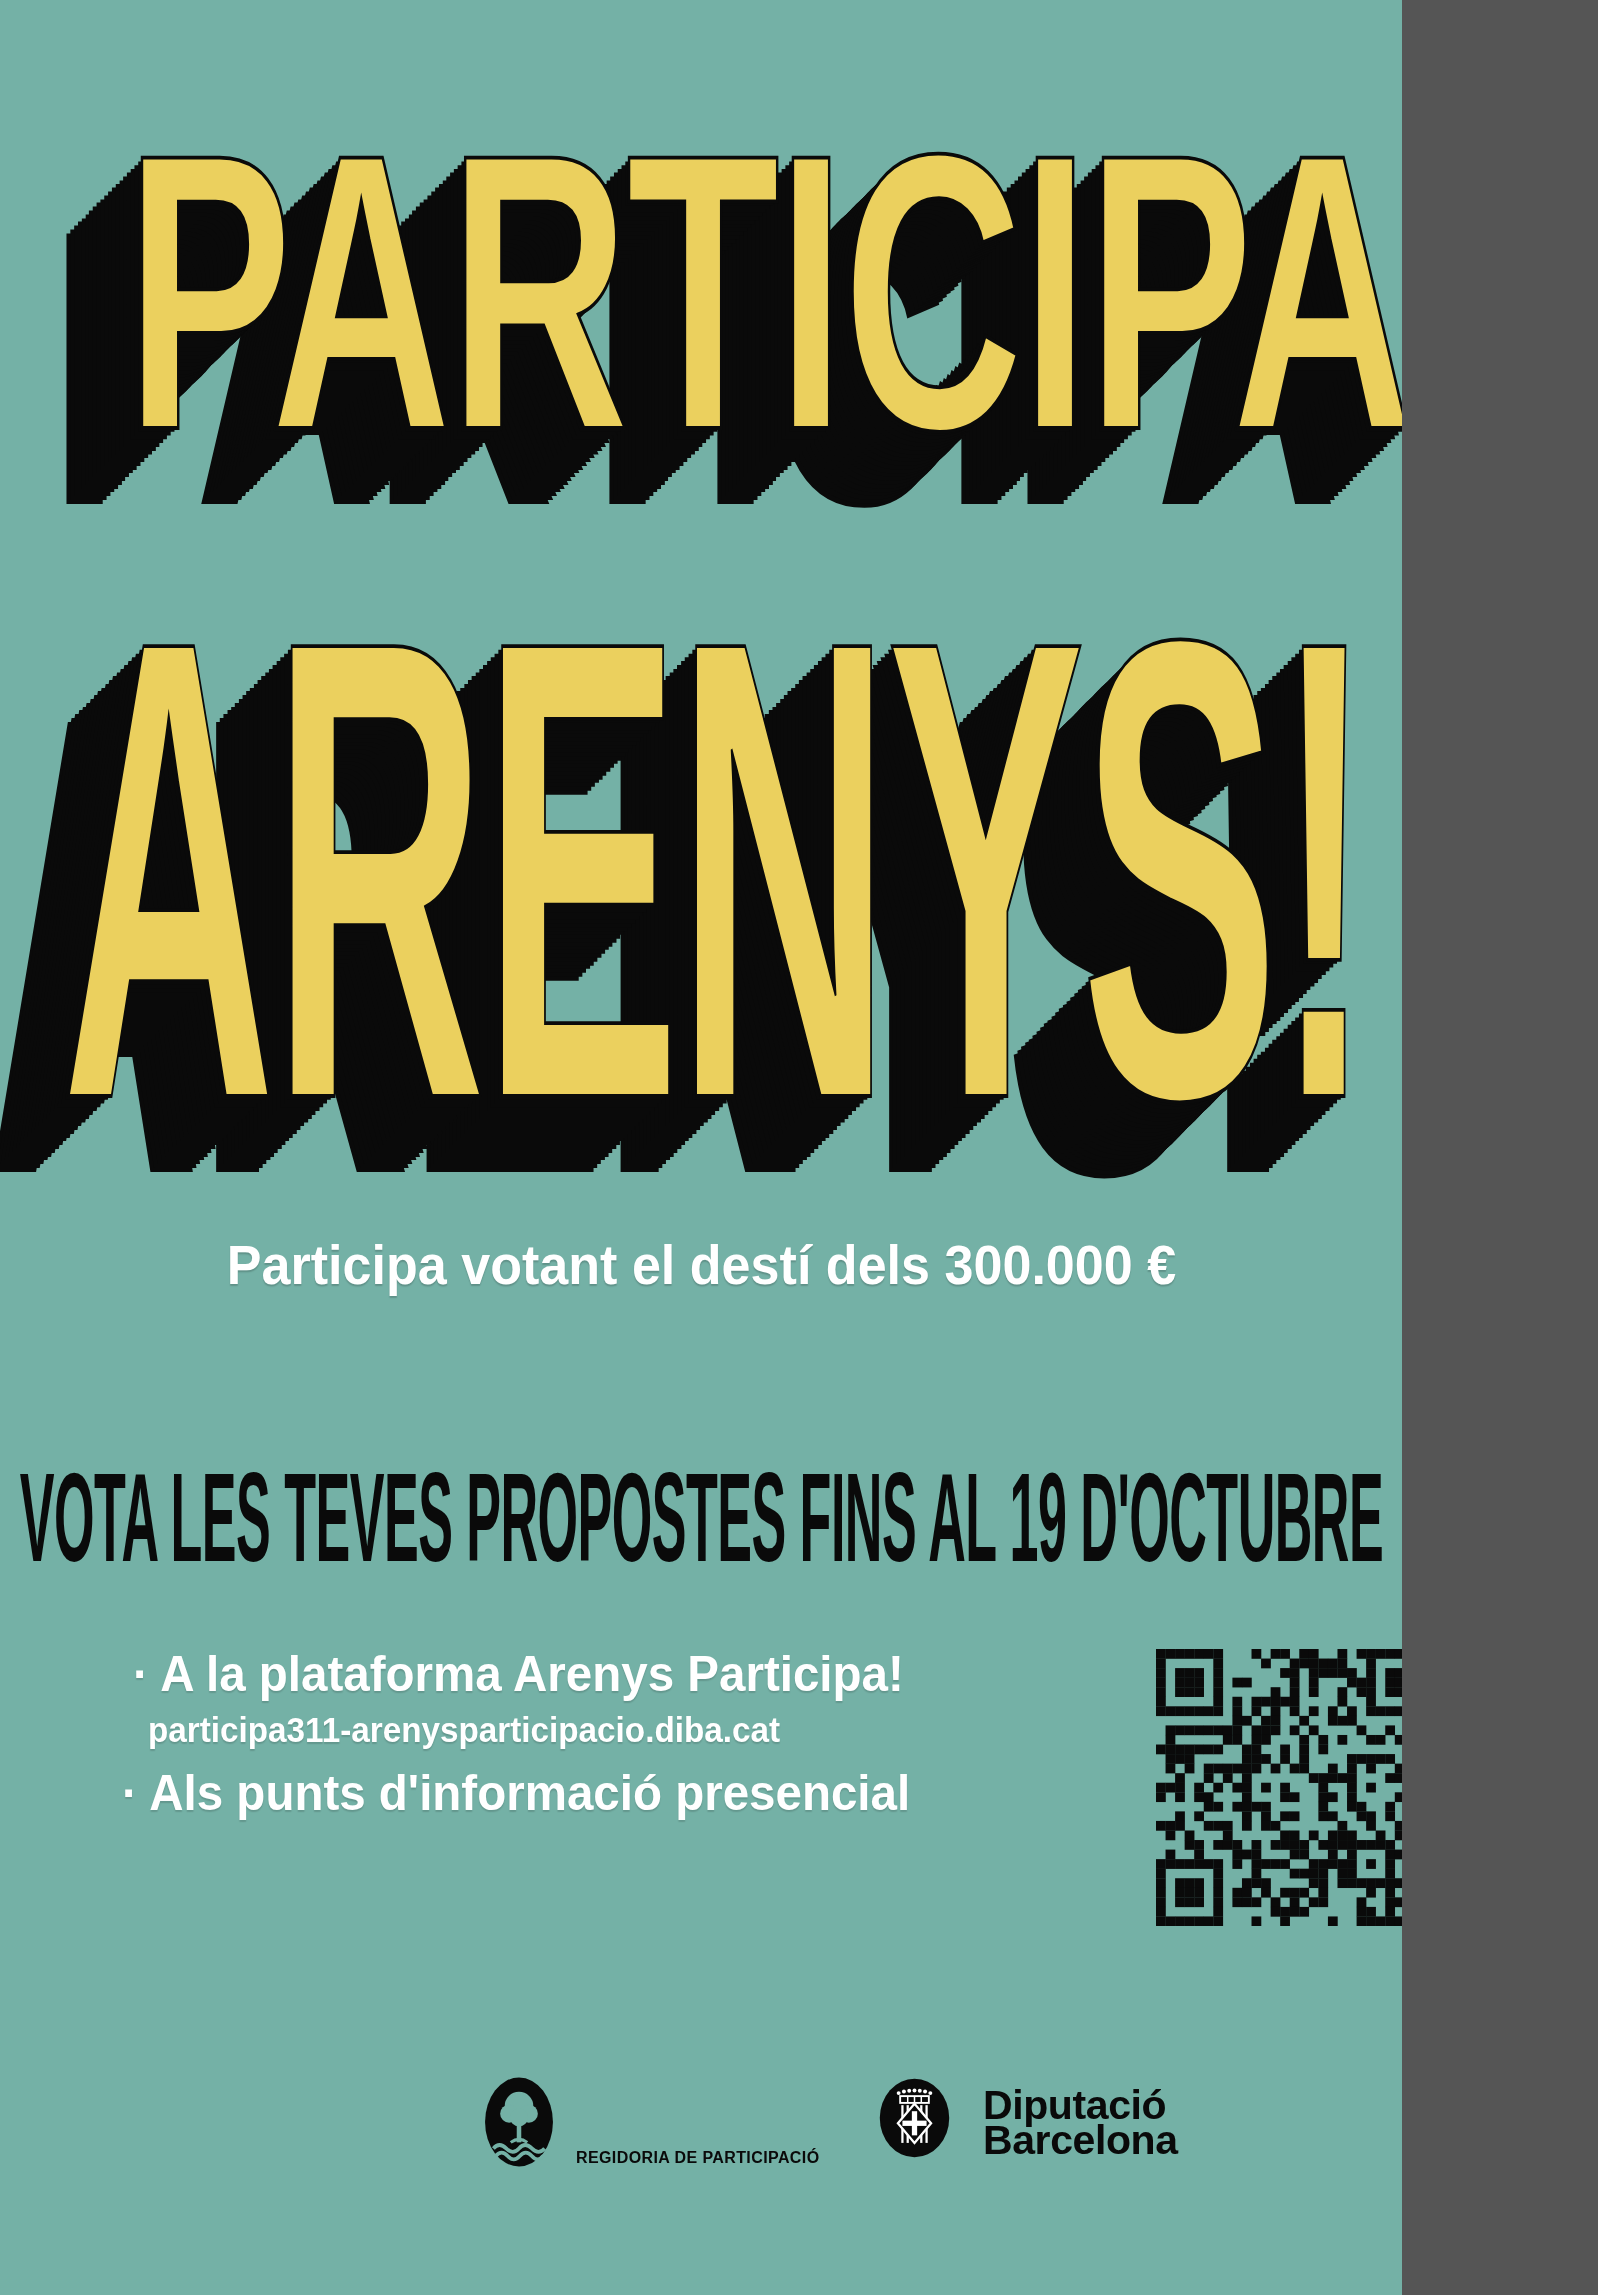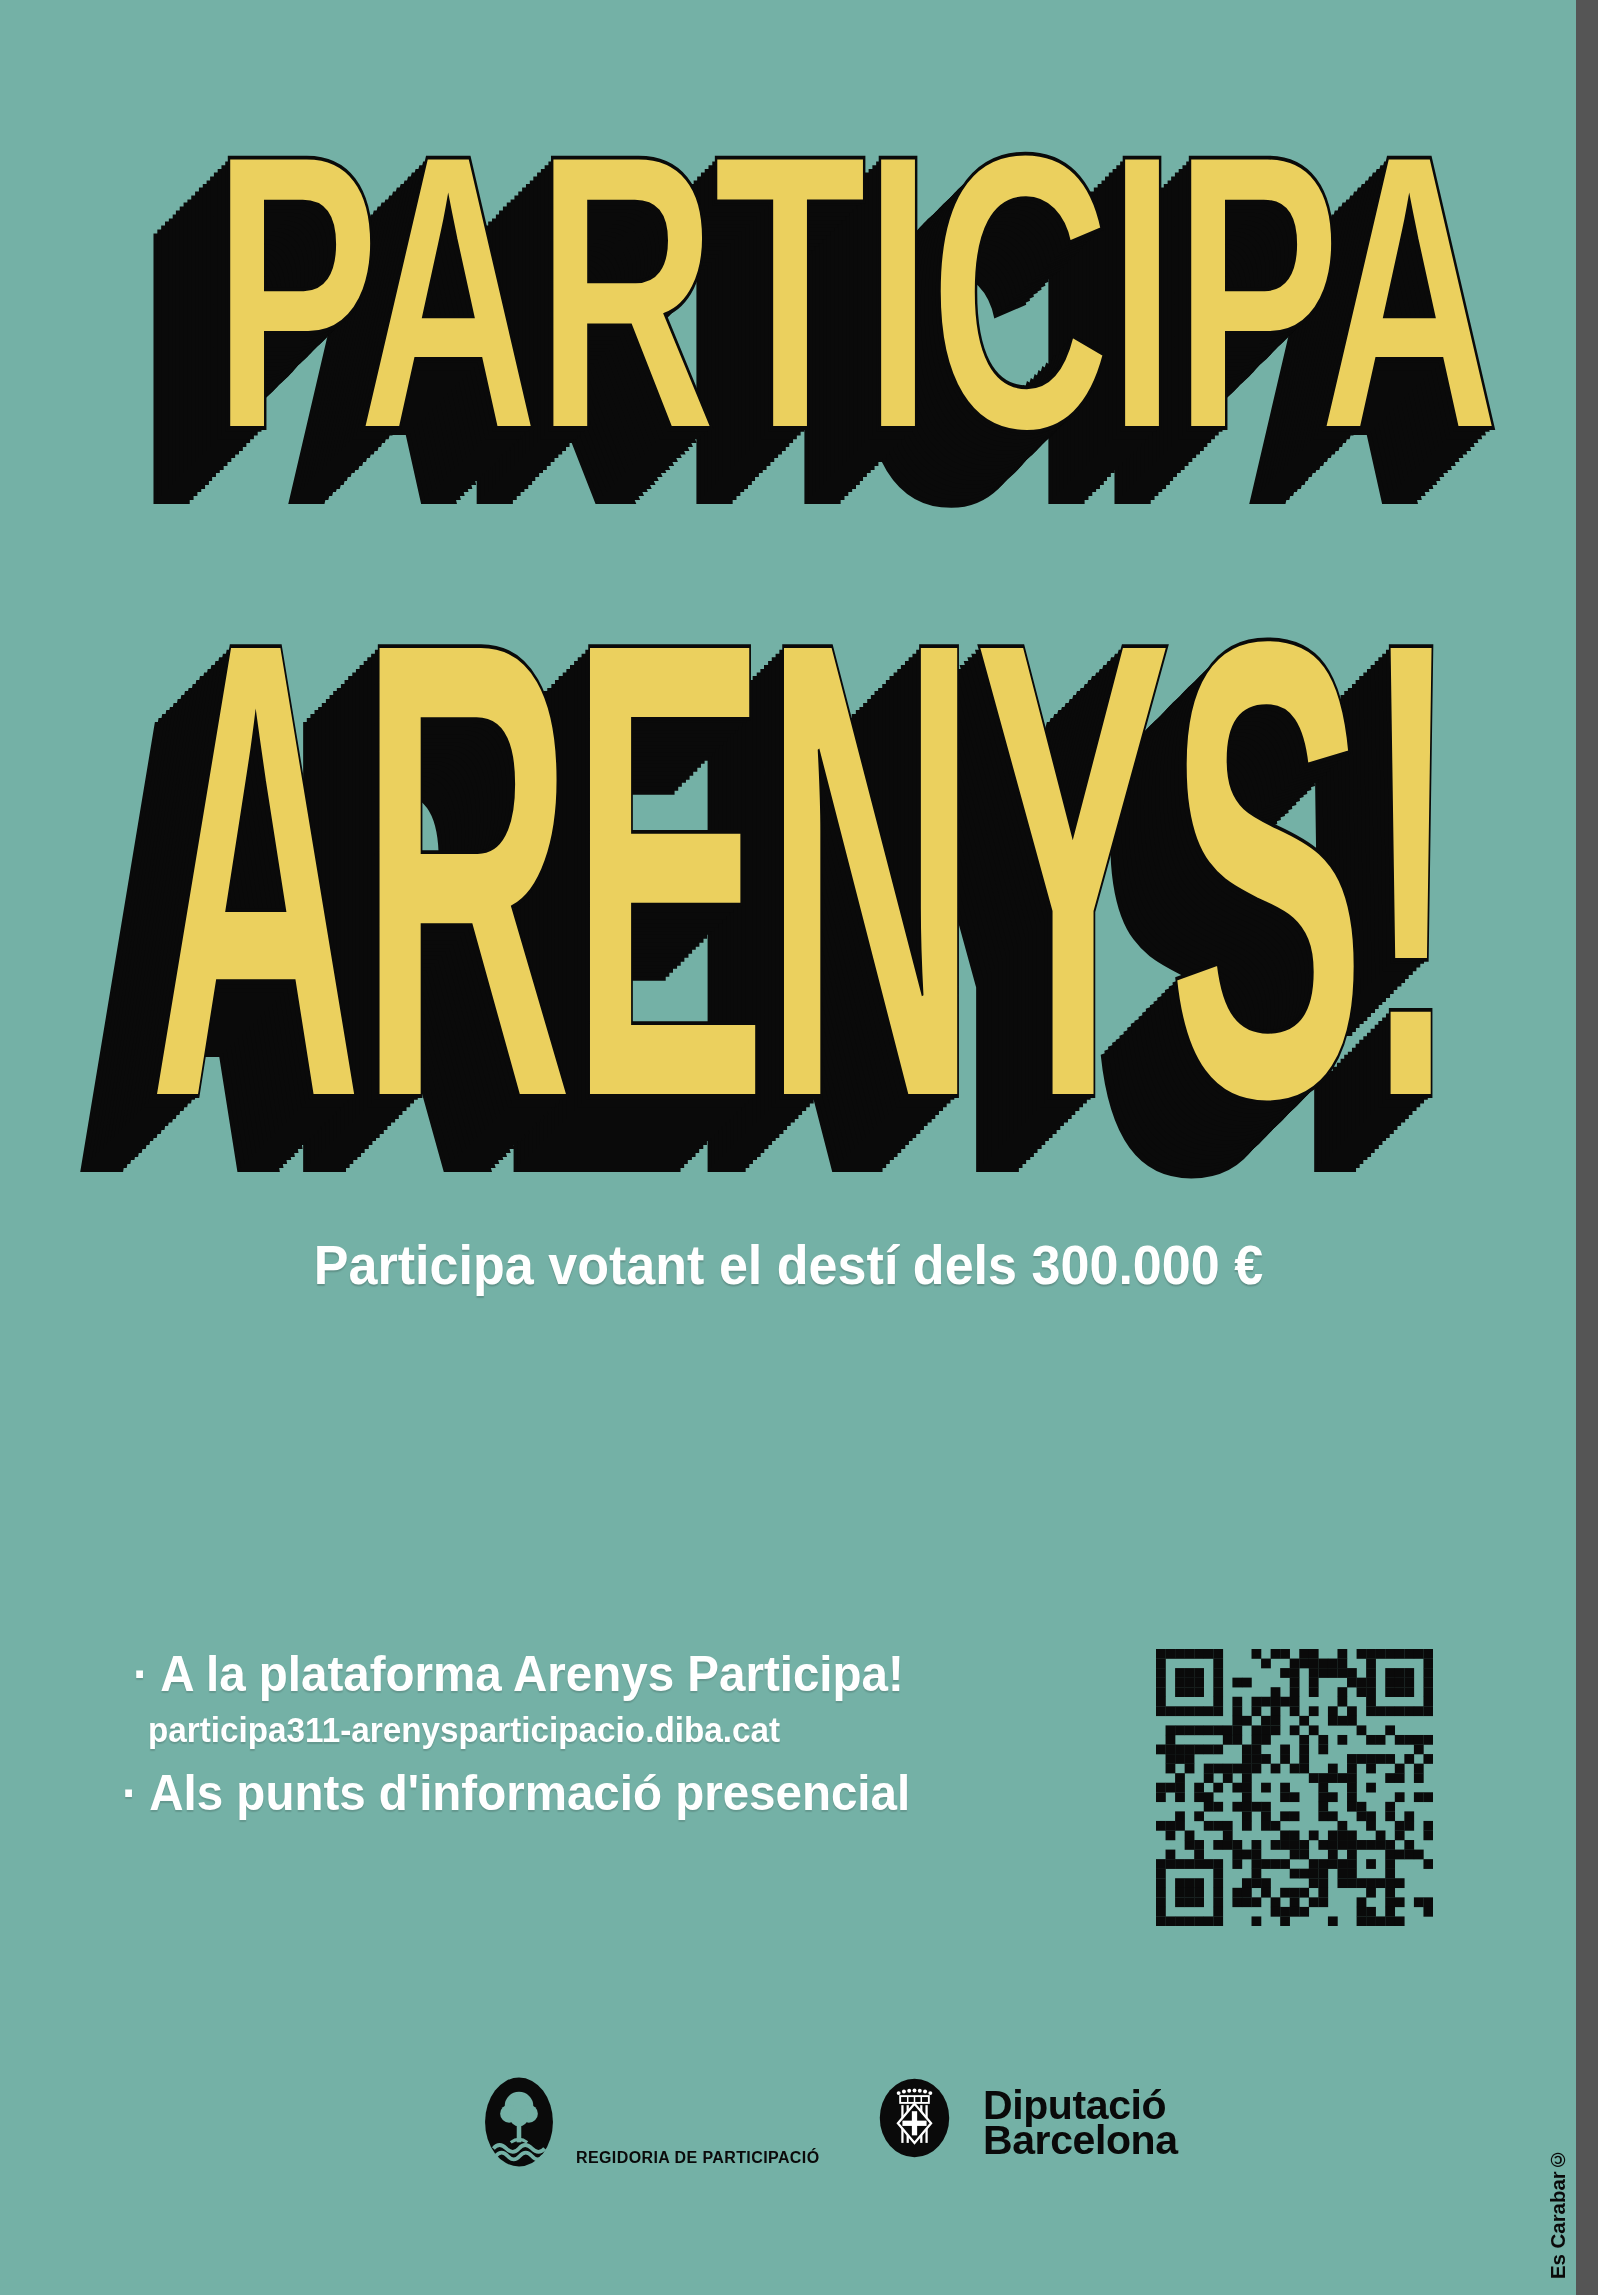--- a/index.html
+++ b/index.html
@@ -1,17 +1,17 @@
 <!DOCTYPE html>
 <html style="--background: #74b1a6; --title_fill: #ebd05e; --shadow: #0a0a0a; --text_light: #ffffff; --text_dark: #0a0a0a;font-size:12px"><head>
 <meta charset="utf-8">
 <style>
   html,body{margin:0;padding:0;background:#555;}
   .poster{
-    position:relative; width:1576px; height:2295px; overflow:hidden;
+    position:relative; width:1402px; height:2295px; overflow:hidden;
     background:var(--background,#74b1a6);
     font-family:"Liberation Sans",sans-serif;
   }
   
   .titleRow{position:absolute;left:0;width:100%;display:flex;justify-content:center;}
   .big{
     display:inline-block; white-space:nowrap; line-height:1; font-weight:bold;
     color:var(--title_fill,#ebd05e);
     -webkit-text-stroke:3.8px var(--shadow,#0a0a0a);
     letter-spacing:-0.015em;
@@ -72,20 +72,23 @@
     <span class="big big1" style="text-shadow: rgb(10, 10, 10) -5.9px 3.8px 0px, rgb(10, 10, 10) -11.8px 7.6px 0px, rgb(10, 10, 10) -17.7px 11.3px 0px, rgb(10, 10, 10) -23.6px 15px 0px, rgb(10, 10, 10) -29.5px 19px 0px, rgb(10, 10, 10) -35px 23px 0px, rgb(10, 10, 10) -41px 26.5px 0px, rgb(10, 10, 10) -47px 30px 0px, rgb(10, 10, 10) -53px 34px 0px, rgb(10, 10, 10) -59px 38px 0px, rgb(10, 10, 10) -65px 42px 0px, rgb(10, 10, 10) -71px 45px 0px, rgb(10, 10, 10) -77px 49px 0px, rgb(10, 10, 10) -83px 53px 0px, rgb(10, 10, 10) -88px 57px 0px, rgb(10, 10, 10) -94px 61px 0px, rgb(10, 10, 10) -100px 64px 0px, rgb(10, 10, 10) -106px 68px 0px, rgb(10, 10, 10) -112px 72px 0px, rgb(10, 10, 10) -118px 76px 0px;">PARTICIPA</span>
   </div>
   <div class="titleRow t2">
     <span class="big big2" style="text-shadow: rgb(10, 10, 10) -8.3px 3.8px 0px, rgb(10, 10, 10) -16.6px 7.6px 0px, rgb(10, 10, 10) -25px 11.3px 0px, rgb(10, 10, 10) -33px 15px 0px, rgb(10, 10, 10) -42px 19px 0px, rgb(10, 10, 10) -50px 23px 0px, rgb(10, 10, 10) -58px 26.5px 0px, rgb(10, 10, 10) -67px 30px 0px, rgb(10, 10, 10) -75px 34px 0px, rgb(10, 10, 10) -83px 38px 0px, rgb(10, 10, 10) -92px 42px 0px, rgb(10, 10, 10) -100px 45px 0px, rgb(10, 10, 10) -108px 49px 0px, rgb(10, 10, 10) -116px 53px 0px, rgb(10, 10, 10) -125px 57px 0px, rgb(10, 10, 10) -133px 61px 0px, rgb(10, 10, 10) -141px 64px 0px, rgb(10, 10, 10) -150px 68px 0px, rgb(10, 10, 10) -158px 72px 0px, rgb(10, 10, 10) -166px 76px 0px;">ARENYS!</span>
   </div>
 
   <div class="subtitle">
     <div><span class="shrink">Participa votant el destí dels 300.000 €</span></div>
   </div>
 
+  <div class="deadline">
+    <span>VOTA LES TEVES PROPOSTES FINS AL 19 D'OCTUBRE</span>
+  </div>
 
   <div class="wtext bullet1">
     <span>· A la plataforma Arenys Participa!</span>
   </div>
   <div class="wtext url">
     <span>participa311-arenysparticipacio.diba.cat</span>
   </div>
   <div class="wtext bullet2">
     <span>· Als punts d'informació presencial</span>
   </div>

